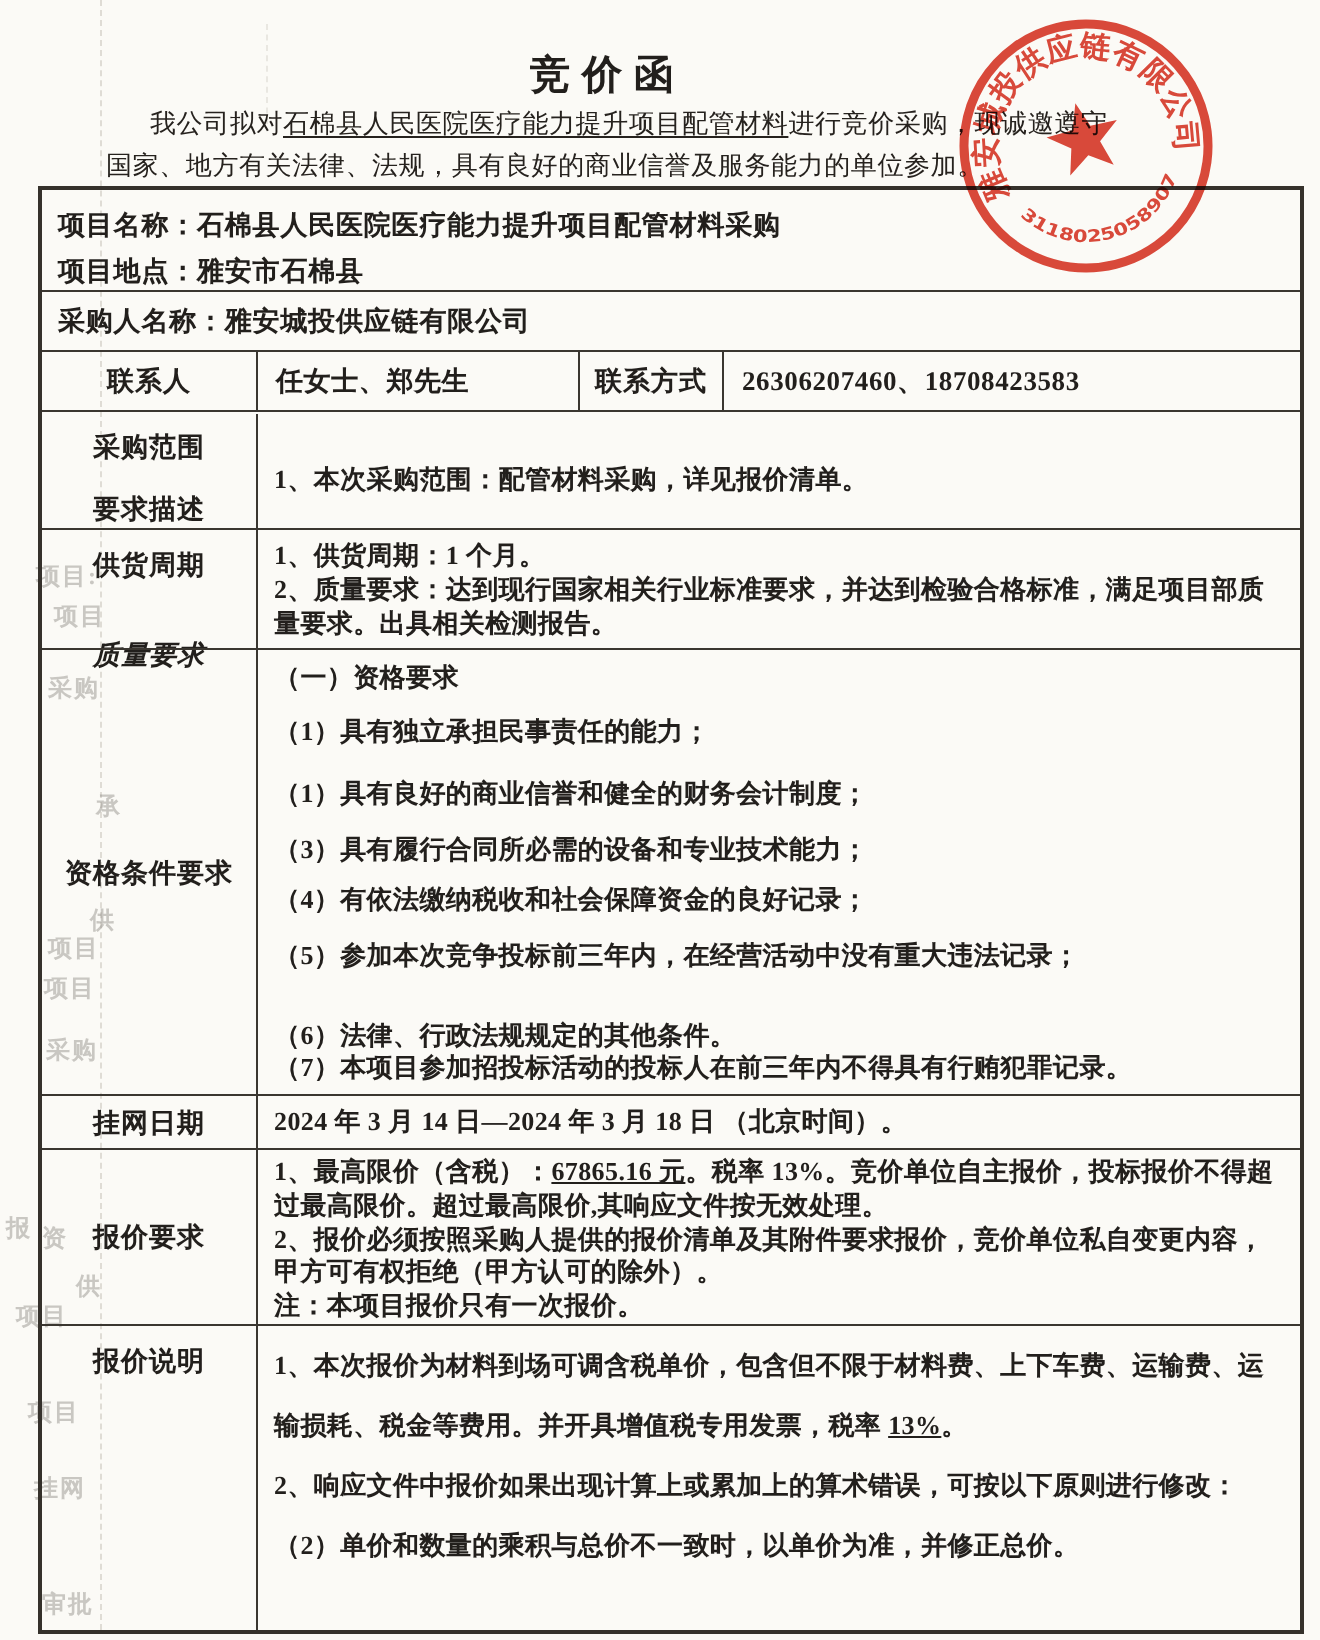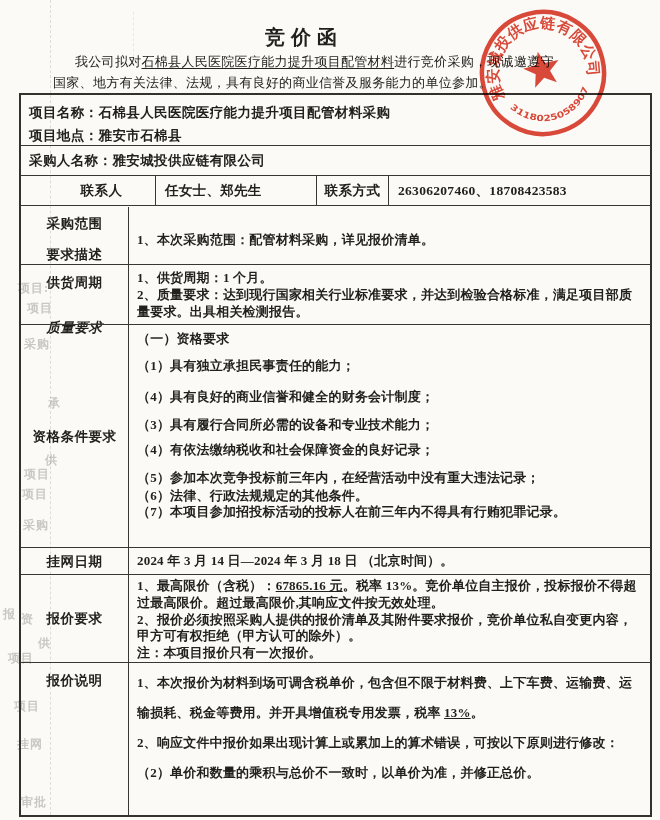--- a/index.html
+++ b/index.html
@@ -93,21 +93,21 @@
       <div>项目地点：雅安市石棉县</div>
     </div>
   </div>
 
   <div class="row" style="top:50px;height:30px;">
     <div class="full-cell vcenter">
       <div>采购人名称：雅安城投供应链有限公司</div>
     </div>
   </div>
 
-  <div class="row" style="top:80px;height:30px;padding-left:27px;">
+  <div class="row" style="top:80px;height:30px;">
     <div class="c-cell bdr" style="width:108px;flex:0 0 108px;">联系人</div>
     <div class="l-cell bdr" style="width:161px;flex:0 0 161px;">任女士、郑先生</div>
     <div class="c-cell bdr" style="width:72px;flex:0 0 72px;">联系方式</div>
     <div class="l-cell" style="flex:1;">26306207460、18708423583</div>
   </div>
 
   <div class="row" style="top:110px;height:59px;align-items:center;">
     <div class="label-cell" style="padding-top:8px;">
       <div>采购范围</div>
       <div style="margin-top:13px;">要求描述</div>
@@ -128,24 +128,24 @@
     </div>
   </div>
 
   <div class="row" style="top:229px;height:223px;">
     <div class="label-cell" style="justify-content:center;">
       <div>资格条件要求</div>
     </div>
     <div class="content-cell" style="padding-top:6px;line-height:16px;">
       <p style="margin-bottom:11px;">（一）资格要求</p>
       <p style="margin-bottom:15px;">（1）具有独立承担民事责任的能力；</p>
-      <p style="margin-bottom:12px;">（4）具有良好的商业信誉和健全的财务会计制度；</p>
+      <p style="margin-bottom:12px;">（1）具有良好的商业信誉和健全的财务会计制度；</p>
       <p style="margin-bottom:9px;">（3）具有履行合同所必需的设备和专业技术能力；</p>
       <p style="margin-bottom:12px;">（4）有依法缴纳税收和社会保障资金的良好记录；</p>
-      <p style="margin-bottom:2px;">（5）参加本次竞争投标前三年内，在经营活动中没有重大违法记录；</p>
+      <p style="margin-bottom:24px;">（5）参加本次竞争投标前三年内，在经营活动中没有重大违法记录；</p>
       <p style="margin-bottom:0;">（6）法律、行政法规规定的其他条件。</p>
       <p>（7）本项目参加招投标活动的投标人在前三年内不得具有行贿犯罪记录。</p>
     </div>
   </div>
 
   <div class="row" style="top:452px;height:27px;">
     <div class="label-cell" style="justify-content:center;">
       <div>挂网日期</div>
     </div>
     <div class="content-cell vcenter">

